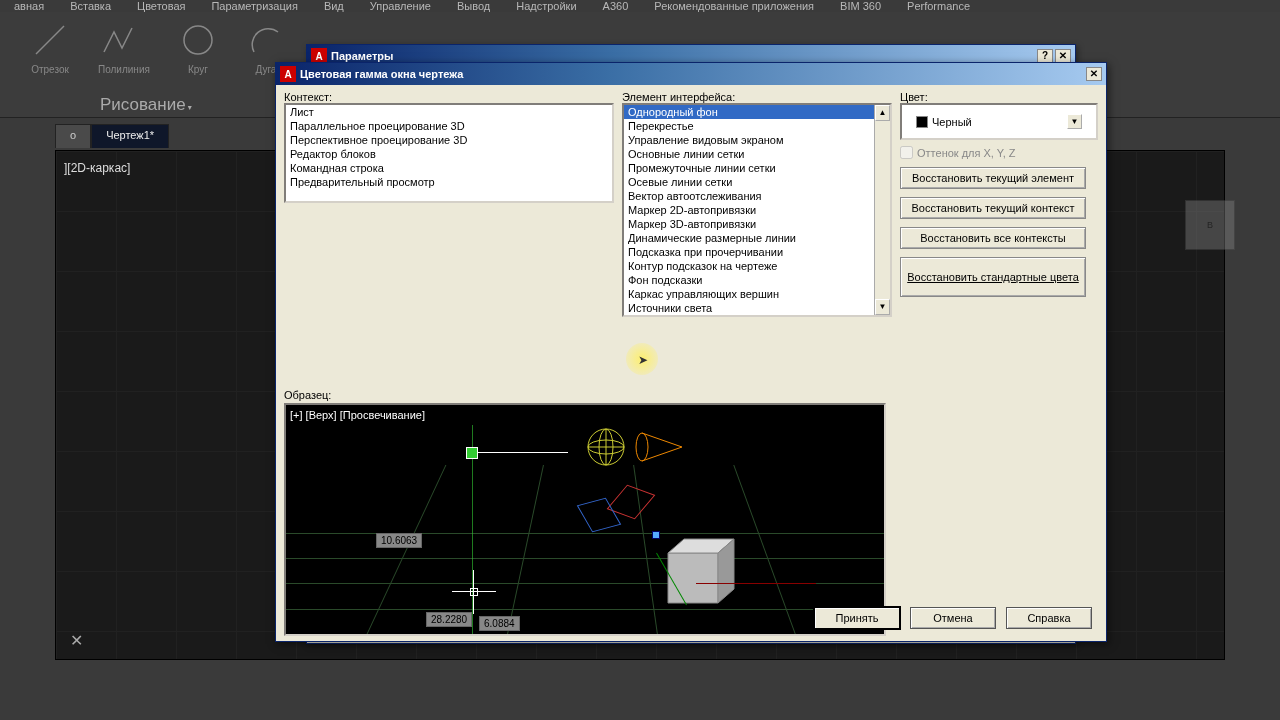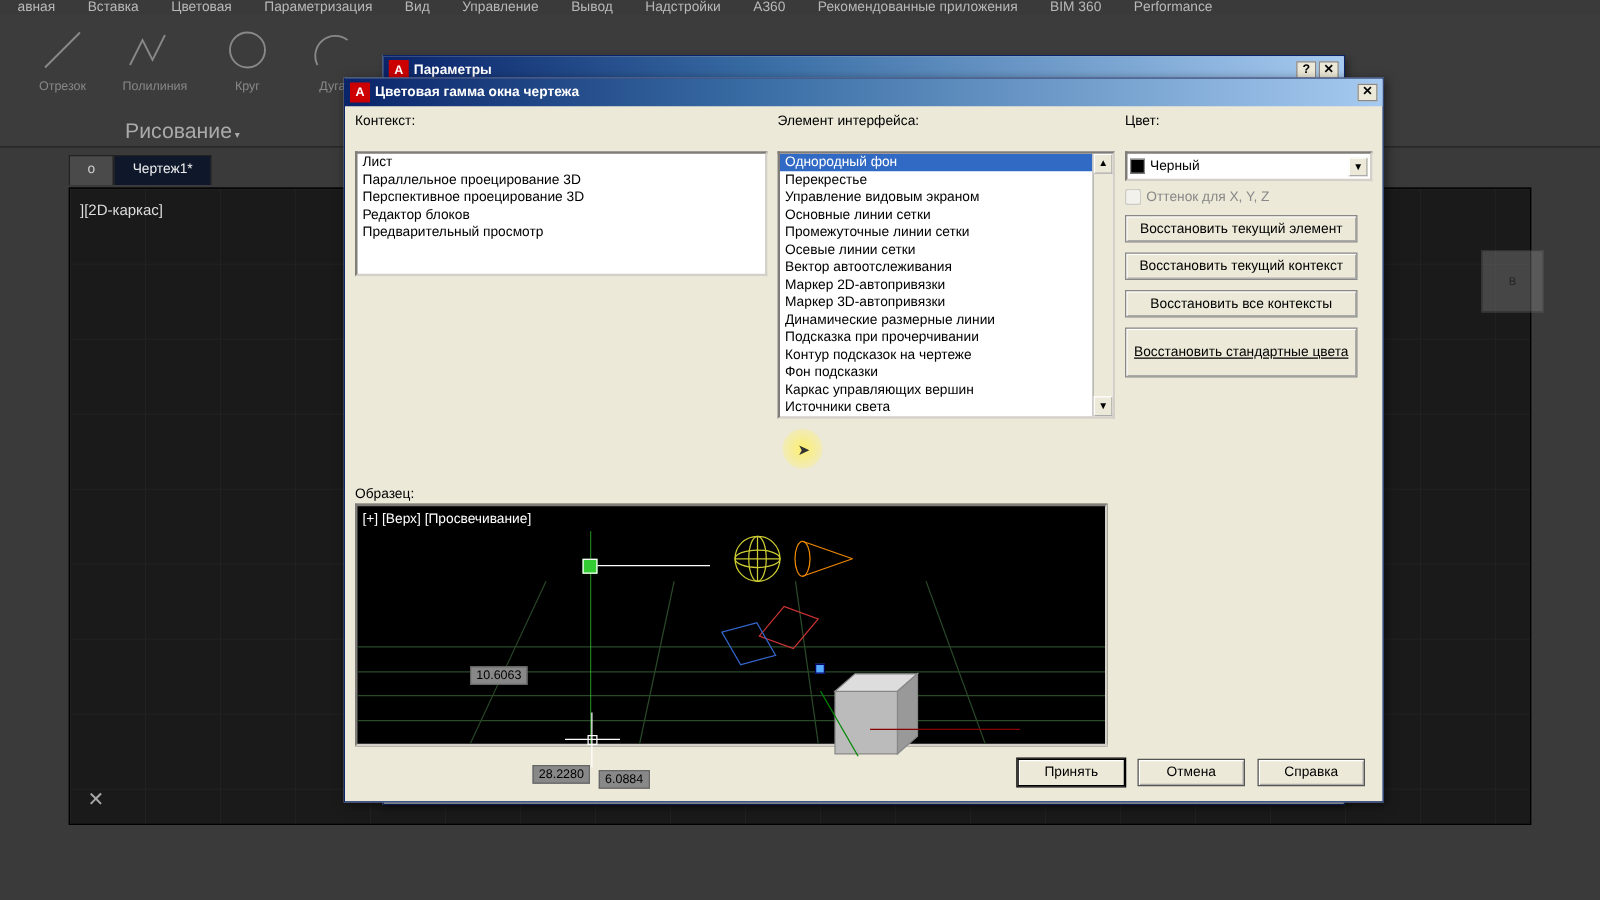--- a/index.html
+++ b/index.html
@@ -31,42 +31,42 @@
 
 .dialog-parent { position: absolute; top: 44px; left: 306px; width: 770px; height: 600px; background: #ece9d8; border: 1px solid #0a246a; box-shadow: 2px 2px 6px rgba(0,0,0,0.4); }
 .dialog-child { position: absolute; top: 62px; left: 275px; width: 832px; height: 580px; background: #ece9d8; border: 1px solid #0a246a; box-shadow: 2px 2px 8px rgba(0,0,0,0.5); }
 
 .titlebar { height: 22px; background: linear-gradient(90deg, #0a246a, #3a6ea5 40%, #a6caf0); color: #fff; display: flex; align-items: center; padding: 0 4px; font-size: 11px; font-weight: bold; }
 .titlebar-icon { width: 16px; height: 16px; background: #c00; margin-right: 4px; display: inline-flex; align-items: center; justify-content: center; color: #fff; font-size: 10px; }
 .titlebar-btns { margin-left: auto; display: flex; gap: 2px; }
 .titlebar-btn { width: 16px; height: 14px; background: #ece9d8; border: 1px solid #888; color: #000; font-size: 10px; line-height: 12px; text-align: center; cursor: default; }
 
 .dlg-body { padding: 6px 8px; display: grid; grid-template-columns: 330px 270px 1fr; gap: 8px; }
-.col-label { color: #000; font-size: 11px; margin-bottom: 18px; }
+.col-label { color: #000; font-size: 11px; margin-bottom: 0; }
 
 .listbox { width: 100%; height: 214px; background: #fff; border: 2px inset #d4d0c8; overflow: hidden; position: relative; }
 .listbox-inner { position: absolute; inset: 0; overflow-y: auto; }
 .list-item { padding: 1px 4px; color: #000; font-size: 11px; white-space: nowrap; cursor: default; }
 .list-item.selected { background: #316ac5; color: #fff; }
 .lb-scroll { position: absolute; right: 0; top: 0; bottom: 0; width: 16px; background: #ece9d8; border-left: 1px solid #aaa; }
 .lb-scroll-btn { height: 16px; background: #ece9d8; border: 1px outset #fff; text-align: center; font-size: 8px; line-height: 14px; }
 
 .color-col { }
-.color-combo { display: flex; align-items: center; background: #fff; border: 2px inset #d4d0c8; padding: 1px 2px; height: 24px; }
+.color-combo { display: flex; align-items: center; background: #fff; border: 2px inset #d4d0c8; padding: 1px 14px; height: 37px; }
 .color-swatch { width: 12px; height: 12px; background: #000; border: 1px solid #888; margin-right: 4px; }
 .combo-text { flex: 1; color: #000; }
 .combo-arrow { width: 15px; height: 15px; background: #ece9d8; border: 1px outset #fff; text-align: center; font-size: 8px; line-height: 13px; }
 
 .chk-row { display: flex; align-items: center; margin-top: 6px; color: #888; }
 .chk-row input { margin-right: 4px; }
 
 .win-btn { background: #ece9d8; border: 1px solid #888; box-shadow: inset 1px 1px #fff, inset -1px -1px #aaa; padding: 4px 6px; font-size: 11px; text-align: center; cursor: default; margin-top: 8px; width: 186px; }
 
 .sample-label { position: absolute; top: 326px; left: 8px; color: #000; }
-.preview-panel { position: absolute; top: 340px; left: 8px; width: 602px; height: 194px; background: #000; border: 2px inset #d4d0c8; }
+.preview-panel { position: absolute; top: 340px; left: 8px; width: 602px; height: 233px; background: #000; border: 2px inset #d4d0c8; }
 .preview-label { position: absolute; top: 4px; left: 4px; color: #fff; font-size: 11px; }
 .preview-grid { position: absolute; top: 60px; left: 0; right: 0; bottom: 0; }
 .grid-line { position: absolute; background: #2a4a2a; }
 
 .sphere-icon { position: absolute; top: 22px; left: 300px; width: 40px; height: 40px; }
 .cone-icon { position: absolute; top: 22px; left: 348px; width: 50px; height: 40px; }
 .green-sq { position: absolute; top: 42px; left: 180px; width: 12px; height: 12px; background: #3c3; border: 1px solid #fff; }
 .green-line { position: absolute; top: 47px; left: 192px; width: 90px; height: 1px; background: #fff; }
 .green-vline { position: absolute; top: 20px; left: 186px; width: 1px; bottom: 0; background: #3c3; opacity: 0.6; }
 
@@ -200,20 +200,21 @@
   <div class="dlg-body">
 
     <div>
       <div class="col-label">Контекст:</div>
       <div class="listbox" style="height:100px;">
         <div class="listbox-inner" id="context-list">
             <div class="list-item">Лист</div>
             <div class="list-item">Параллельное проецирование 3D</div>
             <div class="list-item">Перспективное проецирование 3D</div>
             <div class="list-item">Редактор блоков</div>
+            <div class="list-item">Командная строка</div>
             <div class="list-item">Предварительный просмотр</div>
           </div>
       </div>
     </div>
 
     <div>
       <div class="col-label">Элемент интерфейса:</div>
       <div class="listbox">
         <div class="listbox-inner" id="element-list" style="right:16px;">
             <div class="list-item selected">Однородный фон</div>

